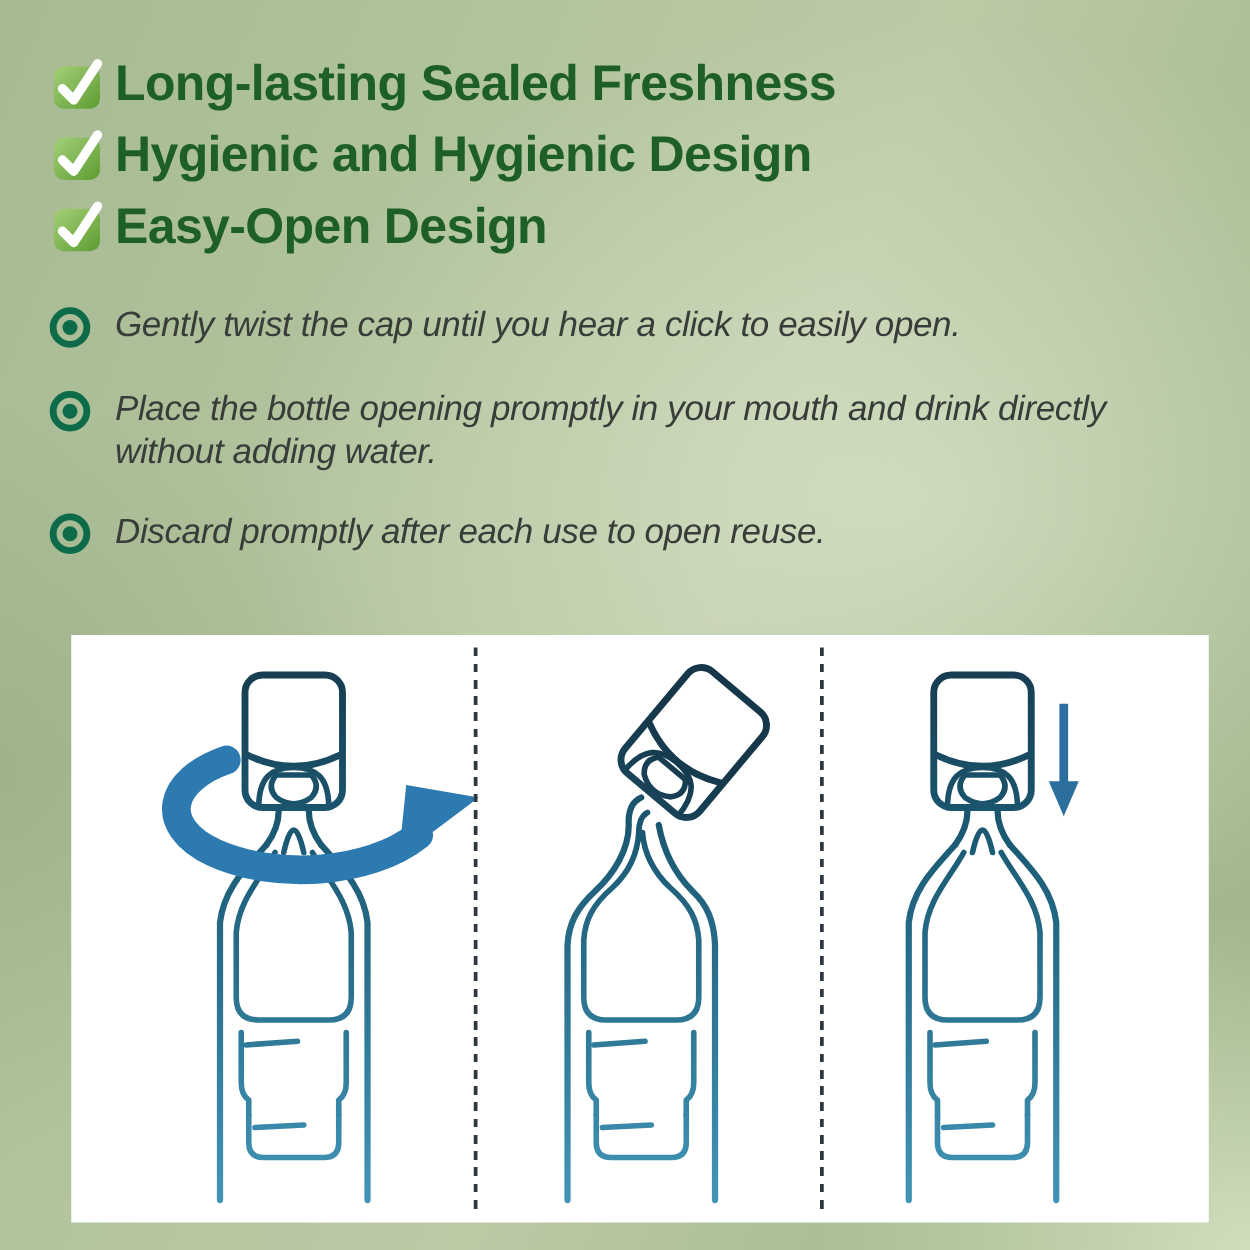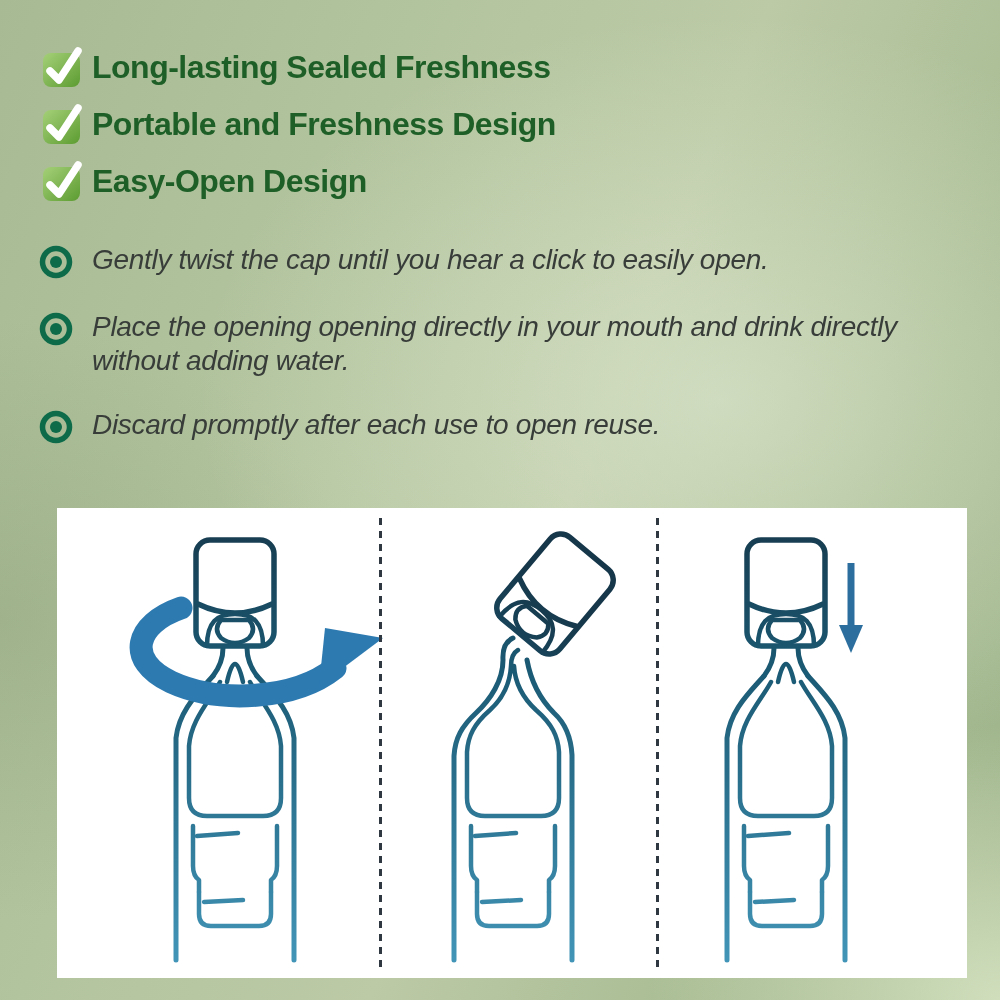--- a/index.html
+++ b/index.html
@@ -9,21 +9,21 @@
     background:
       radial-gradient(95% 70% at 72% 40%, rgba(233,241,221,0.50) 0%, rgba(233,241,221,0) 55%),
       radial-gradient(70% 55% at 100% 100%, rgba(226,237,206,0.75) 0%, rgba(226,237,206,0) 50%),
       radial-gradient(60% 50% at 0% 62%, rgba(122,142,104,0.28) 0%, rgba(122,142,104,0) 60%),
       linear-gradient(112deg,#a7ba94 0%,#b2c49e 30%,#bccaa6 55%,#a9bd94 78%,#9cb289 100%);
   }
   .features{position:absolute;left:40px;top:44px;display:flex;flex-direction:column;gap:11px;}
   .feature-row{display:flex;align-items:center;gap:8px;height:46px;}
   .feature-row svg{flex:0 0 auto;}
   .feature-label{
-    font-size:32px;font-weight:bold;letter-spacing:-0.5px;
+    font-size:40px;font-weight:bold;letter-spacing:-0.5px;
     color:var(--heading-green,#1e5f27);white-space:nowrap;
   }
   .instructions{position:absolute;left:38px;top:243px;display:flex;flex-direction:column;gap:30px;font-style:italic;}
   .instruction-row{display:flex;align-items:flex-start;gap:18px;}
   .instruction-row svg{flex:0 0 auto;margin-top:1px;}
   .instruction-text{
     font-size:28px;line-height:34px;color:var(--body-text,#383d3a);
     max-width:830px;letter-spacing:-0.3px;
   }
   .panel{
@@ -59,21 +59,21 @@
     <svg width="44" height="46" viewBox="0 0 44 46">
       <defs>
         <linearGradient id="cbg2" x1="0" y1="0" x2="1" y2="1">
           <stop offset="0" stop-color="#a5d078"></stop>
             <stop offset="1" stop-color="#5c9c31"></stop>
         </linearGradient>
       </defs>
       <rect x="3" y="9" width="37" height="34" rx="8" fill="url(#cbg2)"></rect>
       <path d="M10 27 L19 36 L38 7" fill="none" stroke="#ffffff" stroke-width="7.5" stroke-linecap="round" stroke-linejoin="round"></path>
     </svg>
-    <span class="feature-label">Portable and Freshness Design</span>
+    <span class="feature-label">Hygienic and Hygienic Design</span>
   </div>
   <div class="feature-row">
     <svg width="44" height="46" viewBox="0 0 44 46">
       <defs>
         <linearGradient id="cbg3" x1="0" y1="0" x2="1" y2="1">
           <stop offset="0" stop-color="#a5d078"></stop>
             <stop offset="1" stop-color="#5c9c31"></stop>
         </linearGradient>
       </defs>
       <rect x="3" y="9" width="37" height="34" rx="8" fill="url(#cbg3)"></rect>
@@ -89,21 +89,21 @@
       <circle cx="18" cy="18" r="13.5" fill="none" stroke="#0e6b4a" stroke-width="5.5"></circle>
       <circle cx="18" cy="18" r="6" fill="#0e6b4a"></circle>
     </svg>
     <div class="instruction-text">Gently twist the cap until you hear a click to easily open.</div>
   </div>
   <div class="instruction-row">
     <svg width="36" height="36" viewBox="0 0 36 36">
       <circle cx="18" cy="18" r="13.5" fill="none" stroke="#0e6b4a" stroke-width="5.5"></circle>
       <circle cx="18" cy="18" r="6" fill="#0e6b4a"></circle>
     </svg>
-    <div class="instruction-text">Place the opening opening directly in your mouth and drink directly without adding water.</div>
+    <div class="instruction-text">Place the bottle opening promptly in your mouth and drink directly without adding water.</div>
   </div>
   <div class="instruction-row">
     <svg width="36" height="36" viewBox="0 0 36 36">
       <circle cx="18" cy="18" r="13.5" fill="none" stroke="#0e6b4a" stroke-width="5.5"></circle>
       <circle cx="18" cy="18" r="6" fill="#0e6b4a"></circle>
     </svg>
     <div class="instruction-text">Discard promptly after each use to open reuse.</div>
   </div>
 </div>
 

